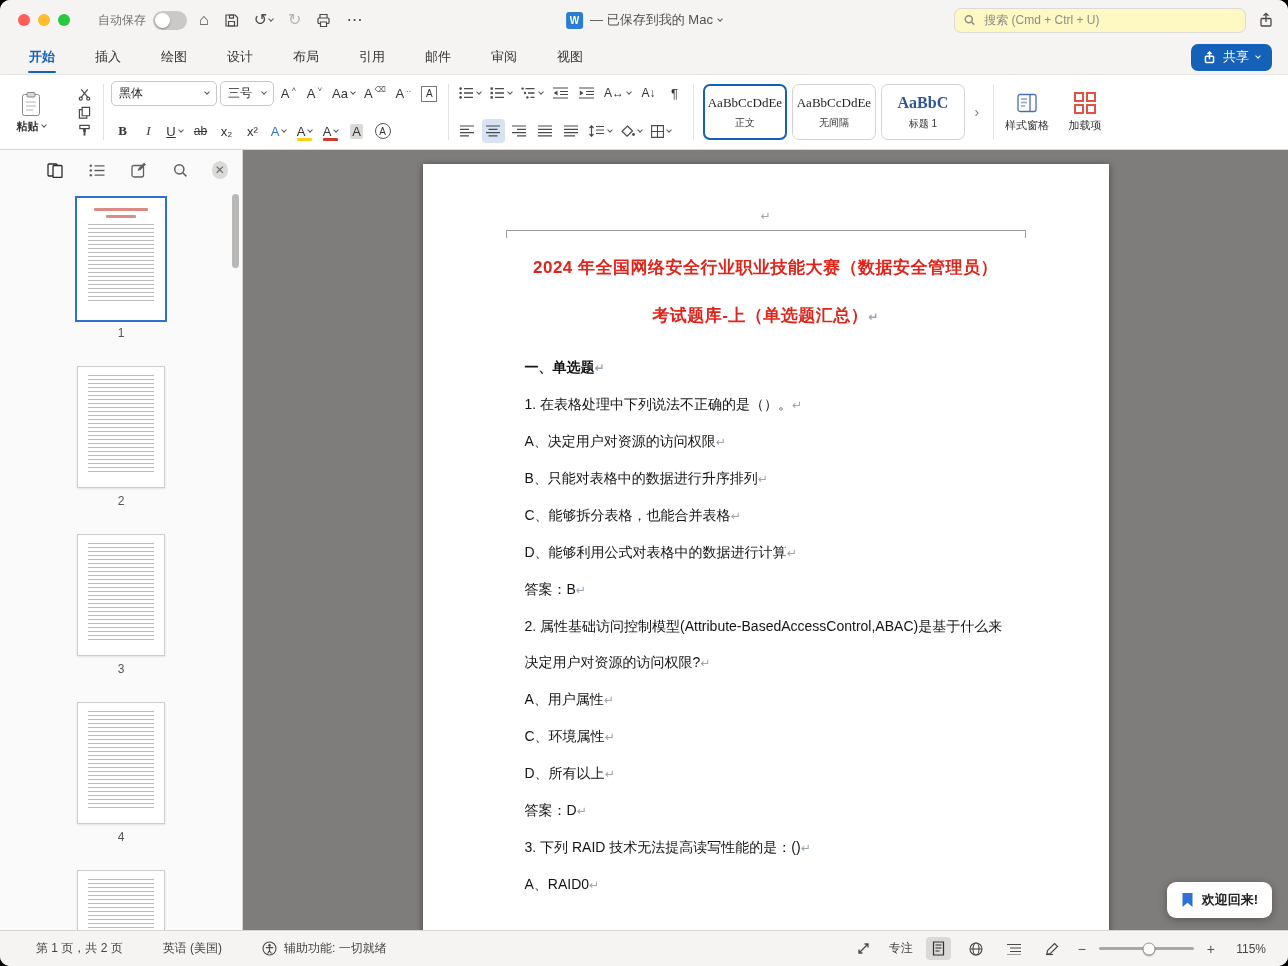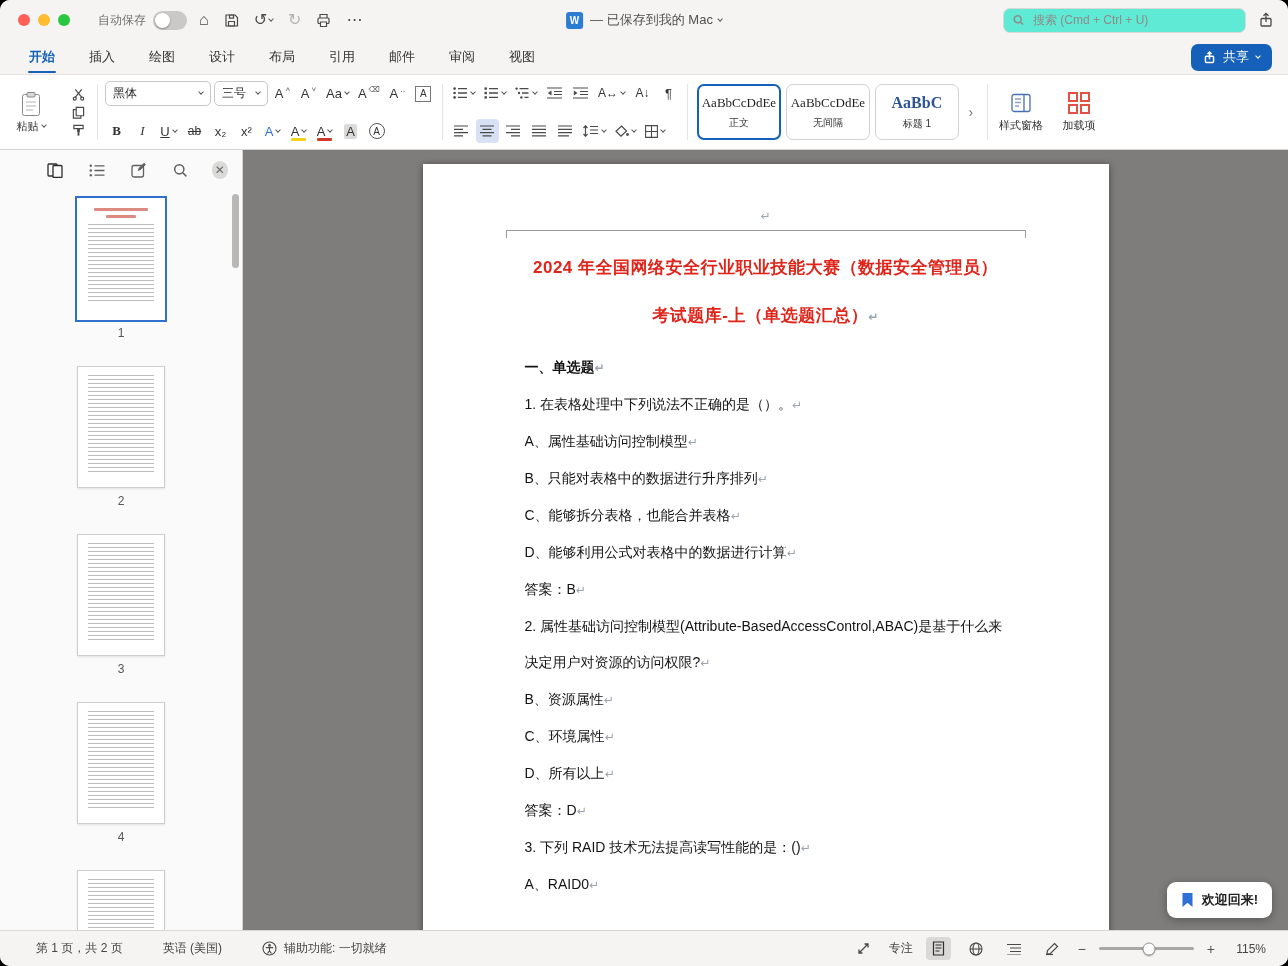--- a/index.html
+++ b/index.html
@@ -18,37 +18,37 @@
   .knob { position:absolute; left:2px; top:2px; width:15px; height:15px; border-radius:50%; background:#fff; box-shadow:0 1px 2px rgba(0,0,0,.35); }
   .tb-icons { display:flex; align-items:center; gap:15px; color:#4a4a4a; }
   .tb-ic { font-size:16px; line-height:1; display:flex; align-items:center; gap:2px; }
   .tb-ic.dim { color:#b5b3b1; }
   .chev { width:5px; height:5px; border-right:1.4px solid #5a5a5a; border-bottom:1.4px solid #5a5a5a; transform:rotate(45deg); display:inline-block; margin-top:-3px; }
   .chev.white { border-color:#fff; }
   .chev.tiny { width:4px; height:4px; }
   .tb-title { position:absolute; left:50%; top:50%; transform:translate(-50%,-50%); display:flex; align-items:center; gap:7px; font-size:13px; color:#1e1e1e; white-space:nowrap; max-width:640px; }
   .doc-badge { width:17px; height:17px; border-radius:3px; background:#2b7cd3; color:#fff; font-size:10px; font-weight:700; display:flex; align-items:center; justify-content:center; flex:0 0 auto; }
   .saved { color:#515151; display:flex; align-items:center; gap:5px; }
-  .search { margin-left:auto; display:flex; align-items:center; gap:7px; width:243px; height:25px; border:1px solid #dbd9d7; background:#5eead4; border-radius:7px; padding:0 9px; }
+  .search { margin-left:auto; display:flex; align-items:center; gap:7px; width:292px; height:25px; border:1px solid #dbd9d7; background:#fef9c3; border-radius:7px; padding:0 9px; }
   .search input { border:none; outline:none; background:transparent; font-size:12px; color:#5a5a5a; width:100%; font-family:inherit; }
   .search input::placeholder { color:#8e8c8a; }
 
   
-  .tabbar { height:34px; flex:0 0 34px; display:flex; align-items:center; padding:0 16px; gap:8px; background:#f5f4f2; }
+  .tabbar { height:34px; flex:0 0 34px; display:flex; align-items:center; padding:0 16px; gap:14px; background:#f5f4f2; }
   .tab { padding:6px 13px; font-size:13px; color:#333; position:relative; cursor:default; }
   .tab.active { color:#1560b8; font-weight:700; }
   .tab.active::after { content:""; position:absolute; left:12px; right:12px; bottom:-1px; height:2px; background:#1560b8; border-radius:1px; }
   .share-btn { margin-left:auto; display:flex; align-items:center; gap:7px; background:#1560b8; color:#fff; font-size:13px; height:27px; padding:0 12px; border-radius:7px; }
 
   
   .ribbon { background:#fff; border-top:1px solid #e6e4e2; border-bottom:1px solid #d8d6d4; display:flex; align-items:stretch; padding:6px 8px; gap:6px; height:76px; flex:0 0 76px; }
   .rdiv { width:1px; background:#e6e4e2; margin:3px 1px; }
   .rgroup { display:flex; flex-direction:column; justify-content:space-between; }
   .rrow { display:flex; align-items:center; gap:3px; }
-  .paste { display:flex; gap:12px; }
+  .paste { display:flex; gap:18px;font-weight:bold; }
   .paste-big { display:flex; flex-direction:column; align-items:center; justify-content:center; width:46px; gap:2px; font-size:11px; color:#333; border-radius:5px; }
   .paste-col { display:flex; flex-direction:column; justify-content:space-between; padding:4px 2px; }
   .sm-ic { width:20px; height:18px; display:flex; align-items:center; justify-content:center; }
   .combo { display:flex; align-items:center; justify-content:space-between; height:25px; border:1px solid #c9c7c5; border-radius:5px; background:#fff; padding:0 7px; font-size:12px; color:#1f1f1f; }
   .combo.font { width:106px; } .combo.size { width:54px; }
   .btn { min-width:23px; height:24px; display:flex; align-items:center; justify-content:center; border-radius:4px; color:#333; font-size:13px; gap:3px; padding:0 3px; }
   .btn.selected { background:#d7e3f5; }
   .g-serif { font-family:"Liberation Serif","DejaVu Serif",serif; }
   .g-b { font-weight:700; } .g-i { font-style:italic; font-family:"Liberation Serif",serif; } .g-u { text-decoration:underline; }
   .g-strike { text-decoration:line-through; font-size:12px; }
@@ -519,28 +519,28 @@
 
     <div class="canvas">
       <div class="page">
         <div class="top-mark"><span class="mark">↵</span></div>
         <div class="bracket"></div>
         <div class="doc-title">2024 年全国网络安全行业职业技能大赛（数据安全管理员）</div>
         <div class="doc-title"><span>考试题库-上（单选题汇总）</span><span class="mark">↵</span></div>
         <div class="doc-body">
           <div class="para heading"><span>一、单选题</span><span class="mark">↵</span></div>
           <div class="para"><span>1. 在表格处理中下列说法不正确的是（）。</span><span class="mark">↵</span></div>
-          <div class="para"><span>A、属性基础访问控制模型</span><span class="mark">↵</span></div>
+          <div class="para"><span>A、决定用户对资源的访问权限</span><span class="mark">↵</span></div>
           <div class="para"><span>B、只能对表格中的数据进行升序排列</span><span class="mark">↵</span></div>
           <div class="para"><span>C、能够拆分表格，也能合并表格</span><span class="mark">↵</span></div>
           <div class="para"><span>D、能够利用公式对表格中的数据进行计算</span><span class="mark">↵</span></div>
           <div class="para"><span>答案：B</span><span class="mark">↵</span></div>
           <div class="para"><span>2. 属性基础访问控制模型(Attribute-BasedAccessControl,ABAC)是基于什么来</span></div>
           <div class="para"><span>决定用户对资源的访问权限?</span><span class="mark">↵</span></div>
-          <div class="para"><span>B、资源属性</span><span class="mark">↵</span></div>
+          <div class="para"><span>A、用户属性</span><span class="mark">↵</span></div>
           <div class="para"><span>C、环境属性</span><span class="mark">↵</span></div>
           <div class="para"><span>D、所有以上</span><span class="mark">↵</span></div>
           <div class="para"><span>答案：D</span><span class="mark">↵</span></div>
           <div class="para"><span>3. 下列 RAID 技术无法提高读写性能的是：()</span><span class="mark">↵</span></div>
           <div class="para"><span>A、RAID0</span><span class="mark">↵</span></div>
         </div>
       </div>
 
       <div class="welcome">
         <svg class="i" width="13" height="16" viewBox="0 0 13 16">

